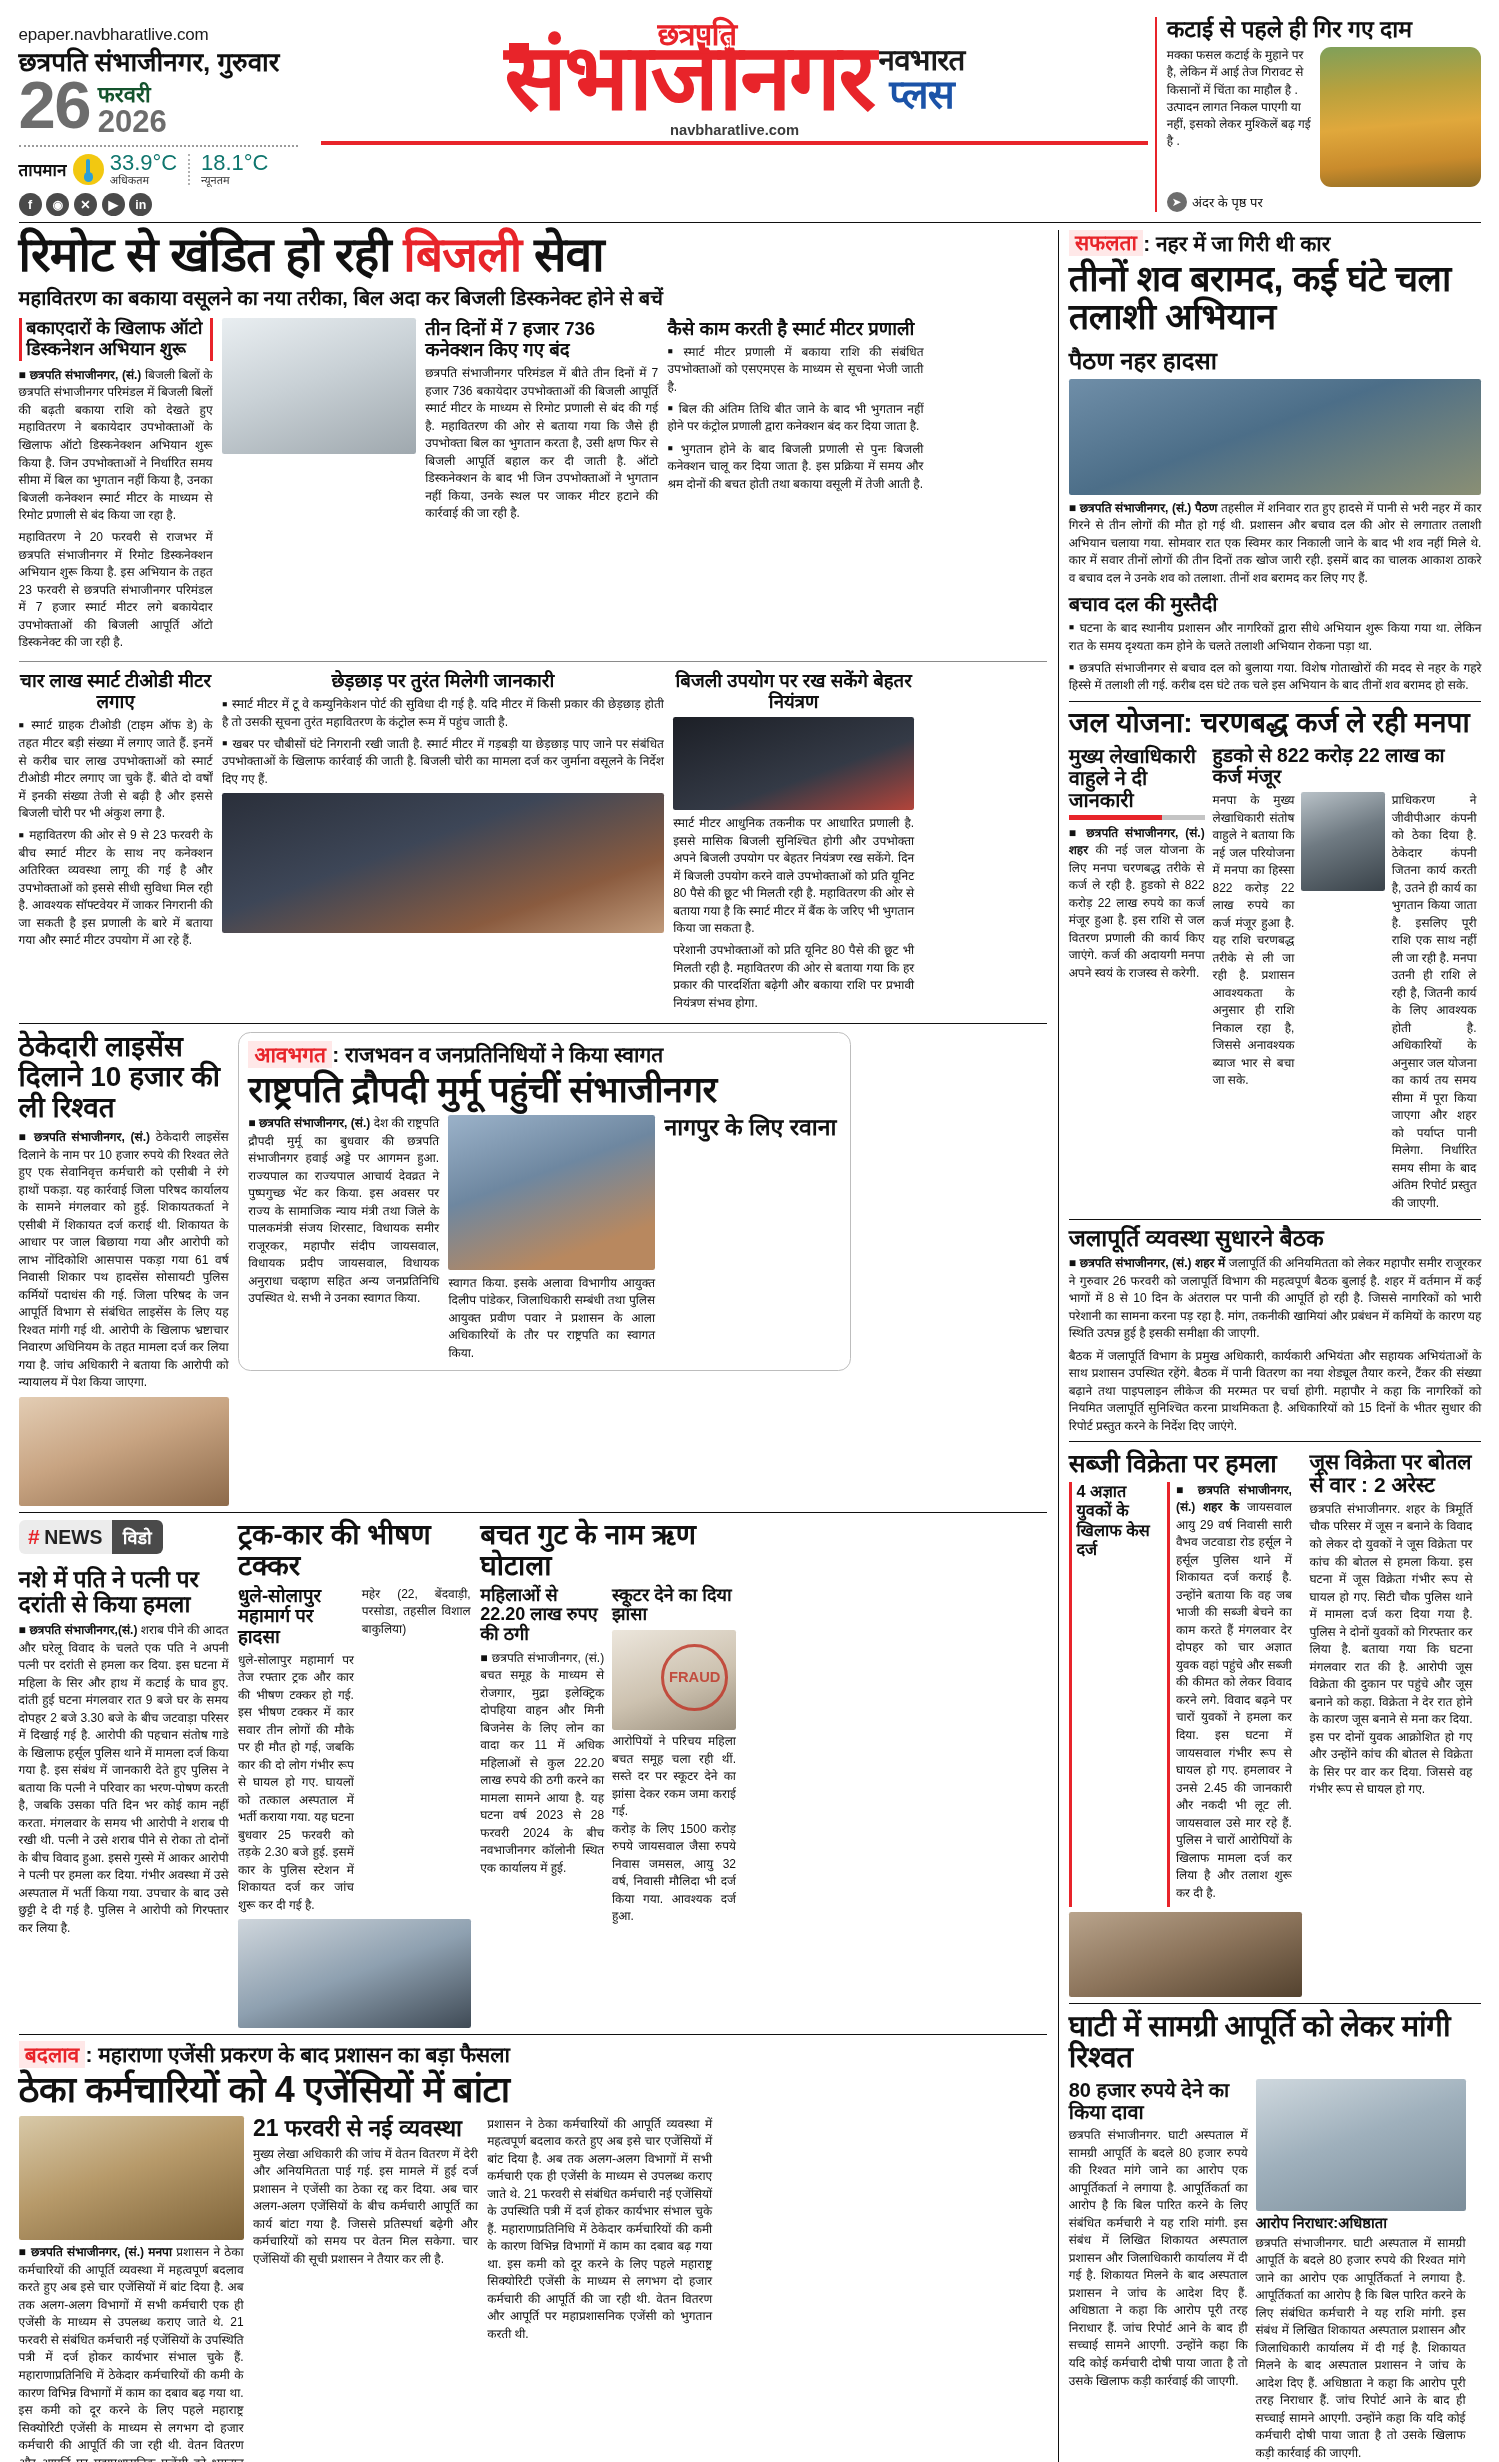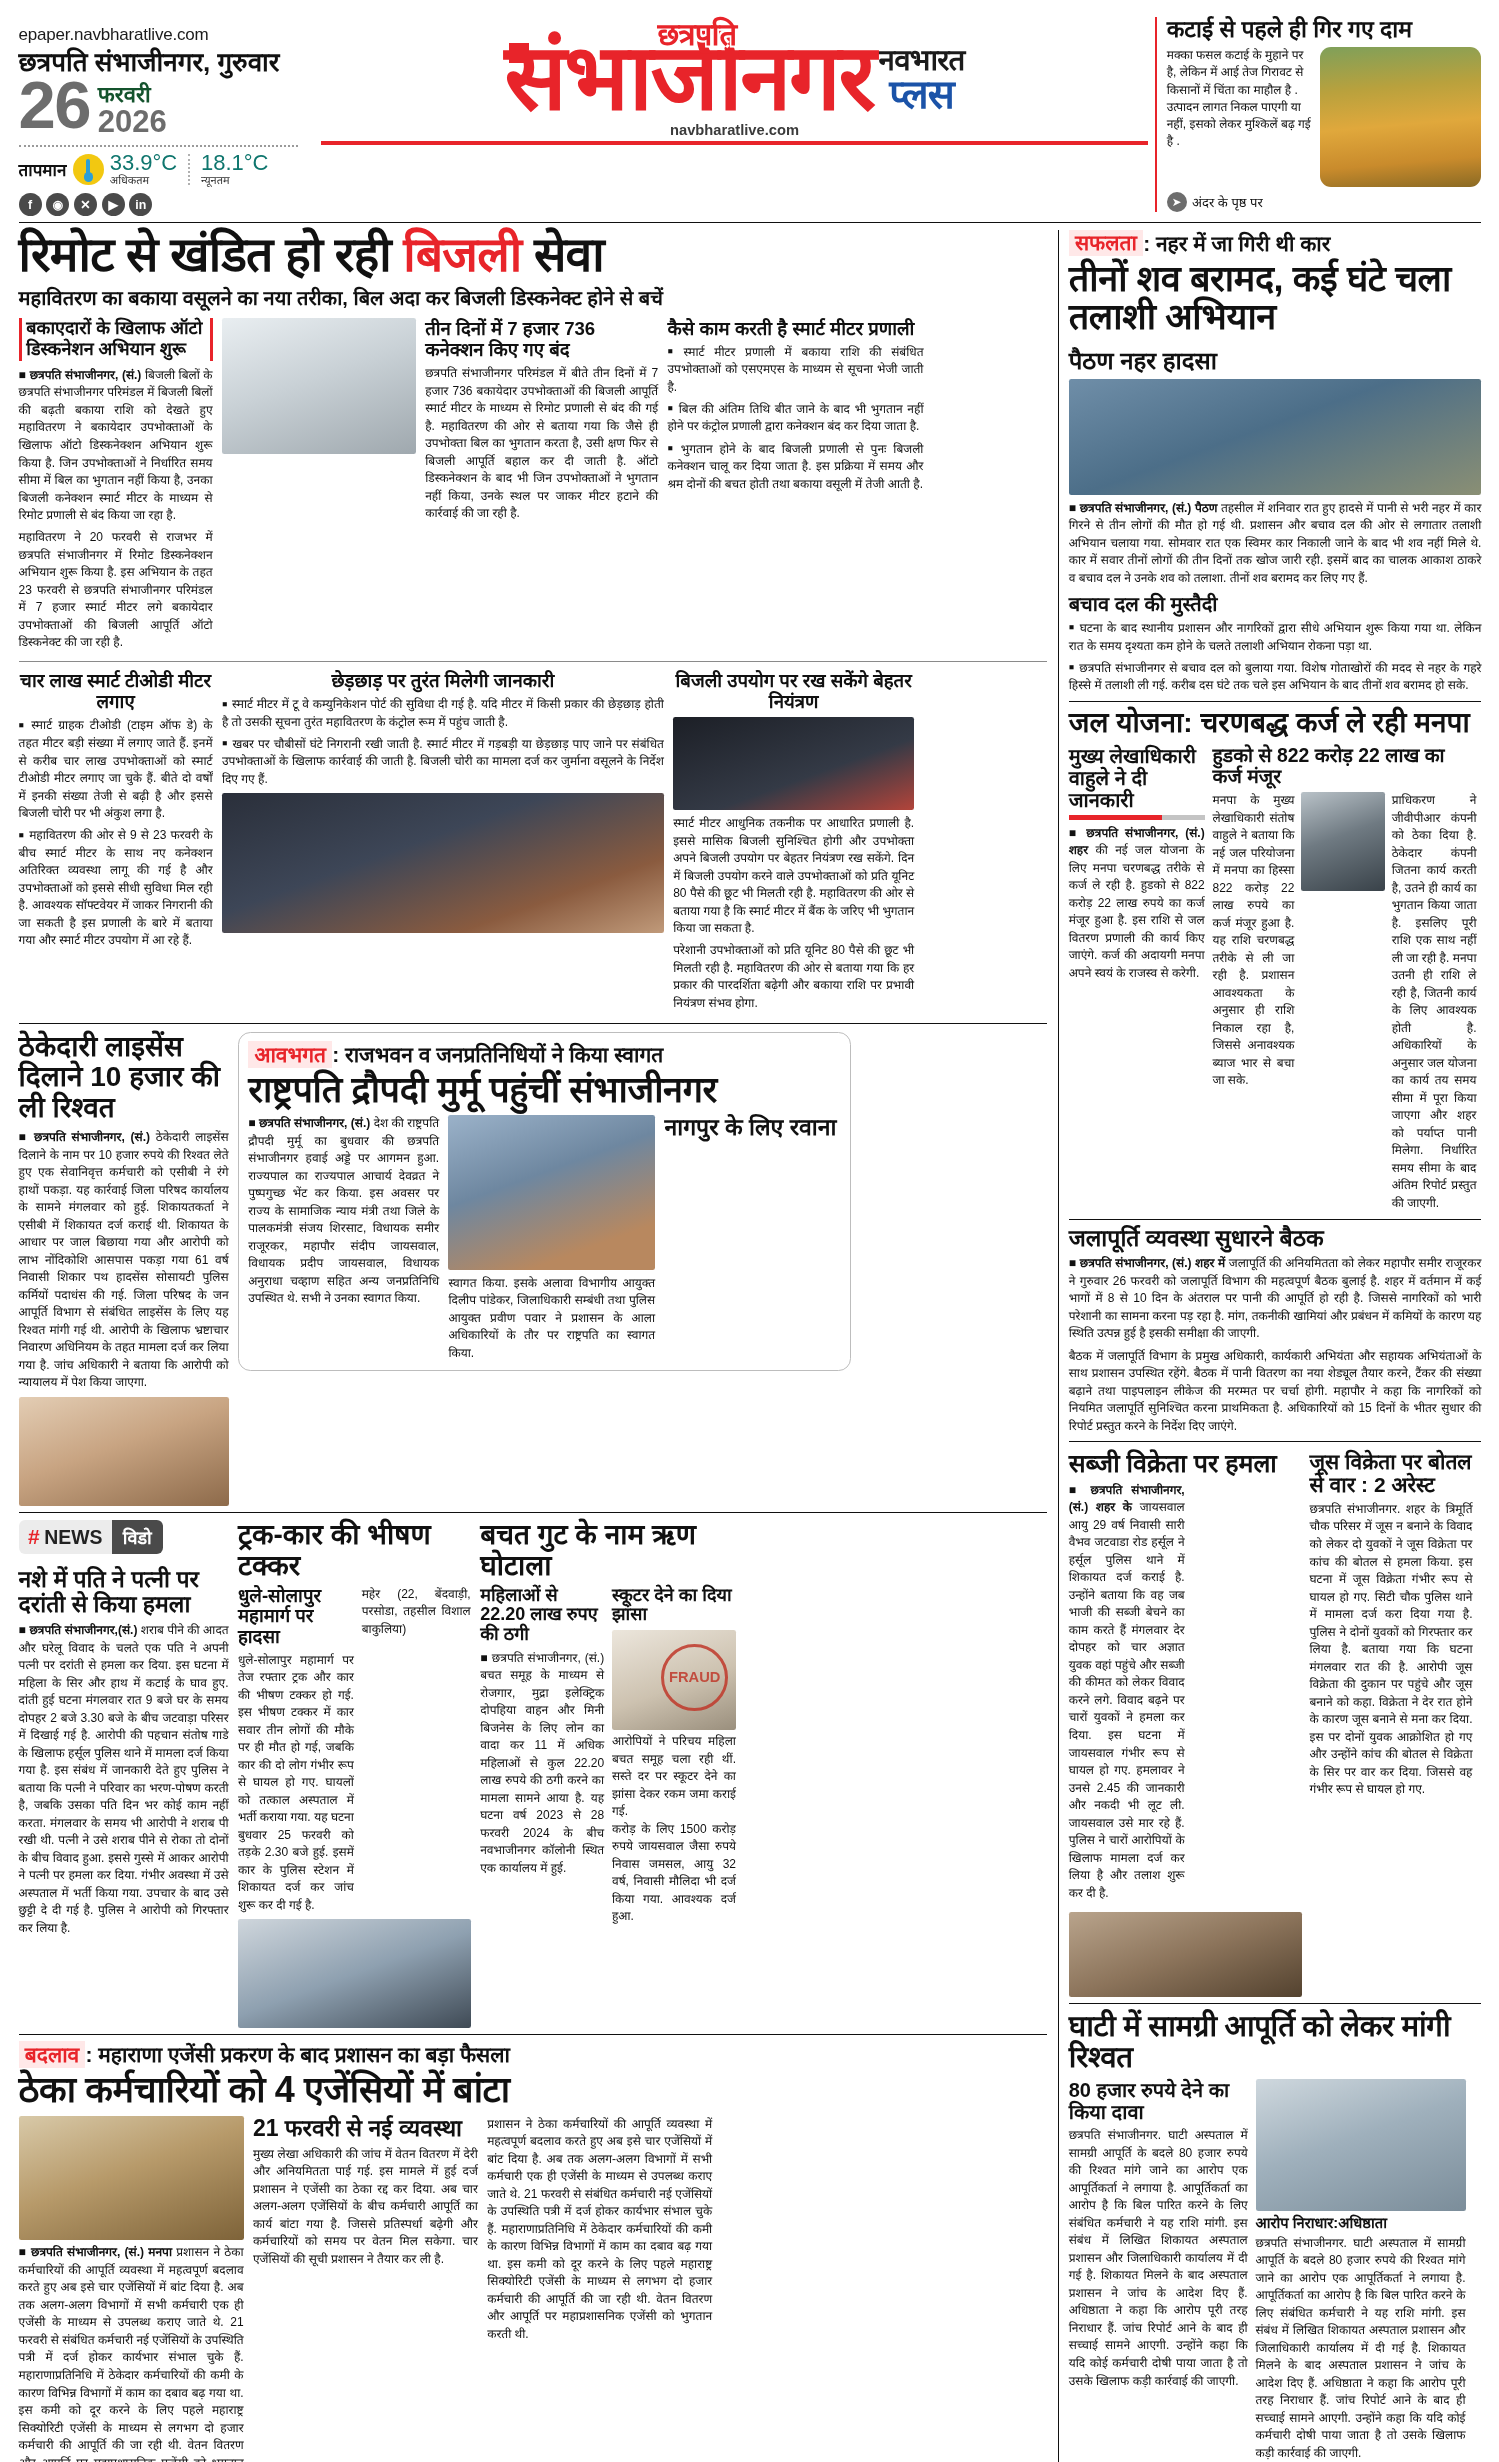--- a/index.html
+++ b/index.html
@@ -422,20 +422,23 @@
           <p>बैठक में जलापूर्ति विभाग के प्रमुख अधिकारी, कार्यकारी अभियंता और सहायक अभियंताओं के साथ प्रशासन उपस्थित रहेंगे. बैठक में पानी वितरण का नया शेड्यूल तैयार करने, टैंकर की संख्या बढ़ाने तथा पाइपलाइन लीकेज की मरम्मत पर चर्चा होगी. महापौर ने कहा कि नागरिकों को नियमित जलापूर्ति सुनिश्चित करना प्राथमिकता है. अधिकारियों को 15 दिनों के भीतर सुधार की रिपोर्ट प्रस्तुत करने के निर्देश दिए जाएंगे.</p>
         </div>
       </div>
 
       <hr class="thin">
 
       <div class="cols3" style="gap:7.8px">
         <div style="width:233px">
           <div class="mid-head" style="font-size:25px">सब्जी विक्रेता पर हमला</div>
           <div class="cols3" style="gap:6.2px;margin-top:4.7px">
+            <div style="width:101px" class="kicker-box" style2="">
+              <div class="kicker" style="font-size:16.3px">4 अज्ञात युवकों के खिलाफ केस दर्ज</div>
+            </div>
             <div style="width:116px" class="c">
               <p><span class="byline">■ छत्रपति संभाजीनगर, (सं.) शहर के</span>
                  <span>जायसवाल आयु 29 वर्ष निवासी सारी वैभव जटवाडा रोड हर्सूल ने हर्सूल पुलिस थाने में शिकायत दर्ज कराई है. उन्होंने बताया कि वह जब भाजी की सब्जी बेचने का काम करते हैं मंगलवार देर दोपहर को चार अज्ञात युवक वहां पहुंचे और सब्जी की कीमत को लेकर विवाद करने लगे. विवाद बढ़ने पर चारों युवकों ने हमला कर दिया. इस घटना में जायसवाल गंभीर रूप से घायल हो गए. हमलावर ने उनसे 2.45 की जानकारी और नकदी भी लूट ली. जायसवाल उसे मार रहे हैं. पुलिस ने चारों आरोपियों के खिलाफ मामला दर्ज कर लिया है और तलाश शुरू कर दी है.</span></p>
             </div>
           </div>
           <div class="photo ph-violence" style="margin-top:4.7px"></div>
         </div>
 
         <div style="width:163px">
           <div class="sm-head" style="font-size:21px">जूस विक्रेता पर बोतल से वार : 2 अरेस्ट</div>

